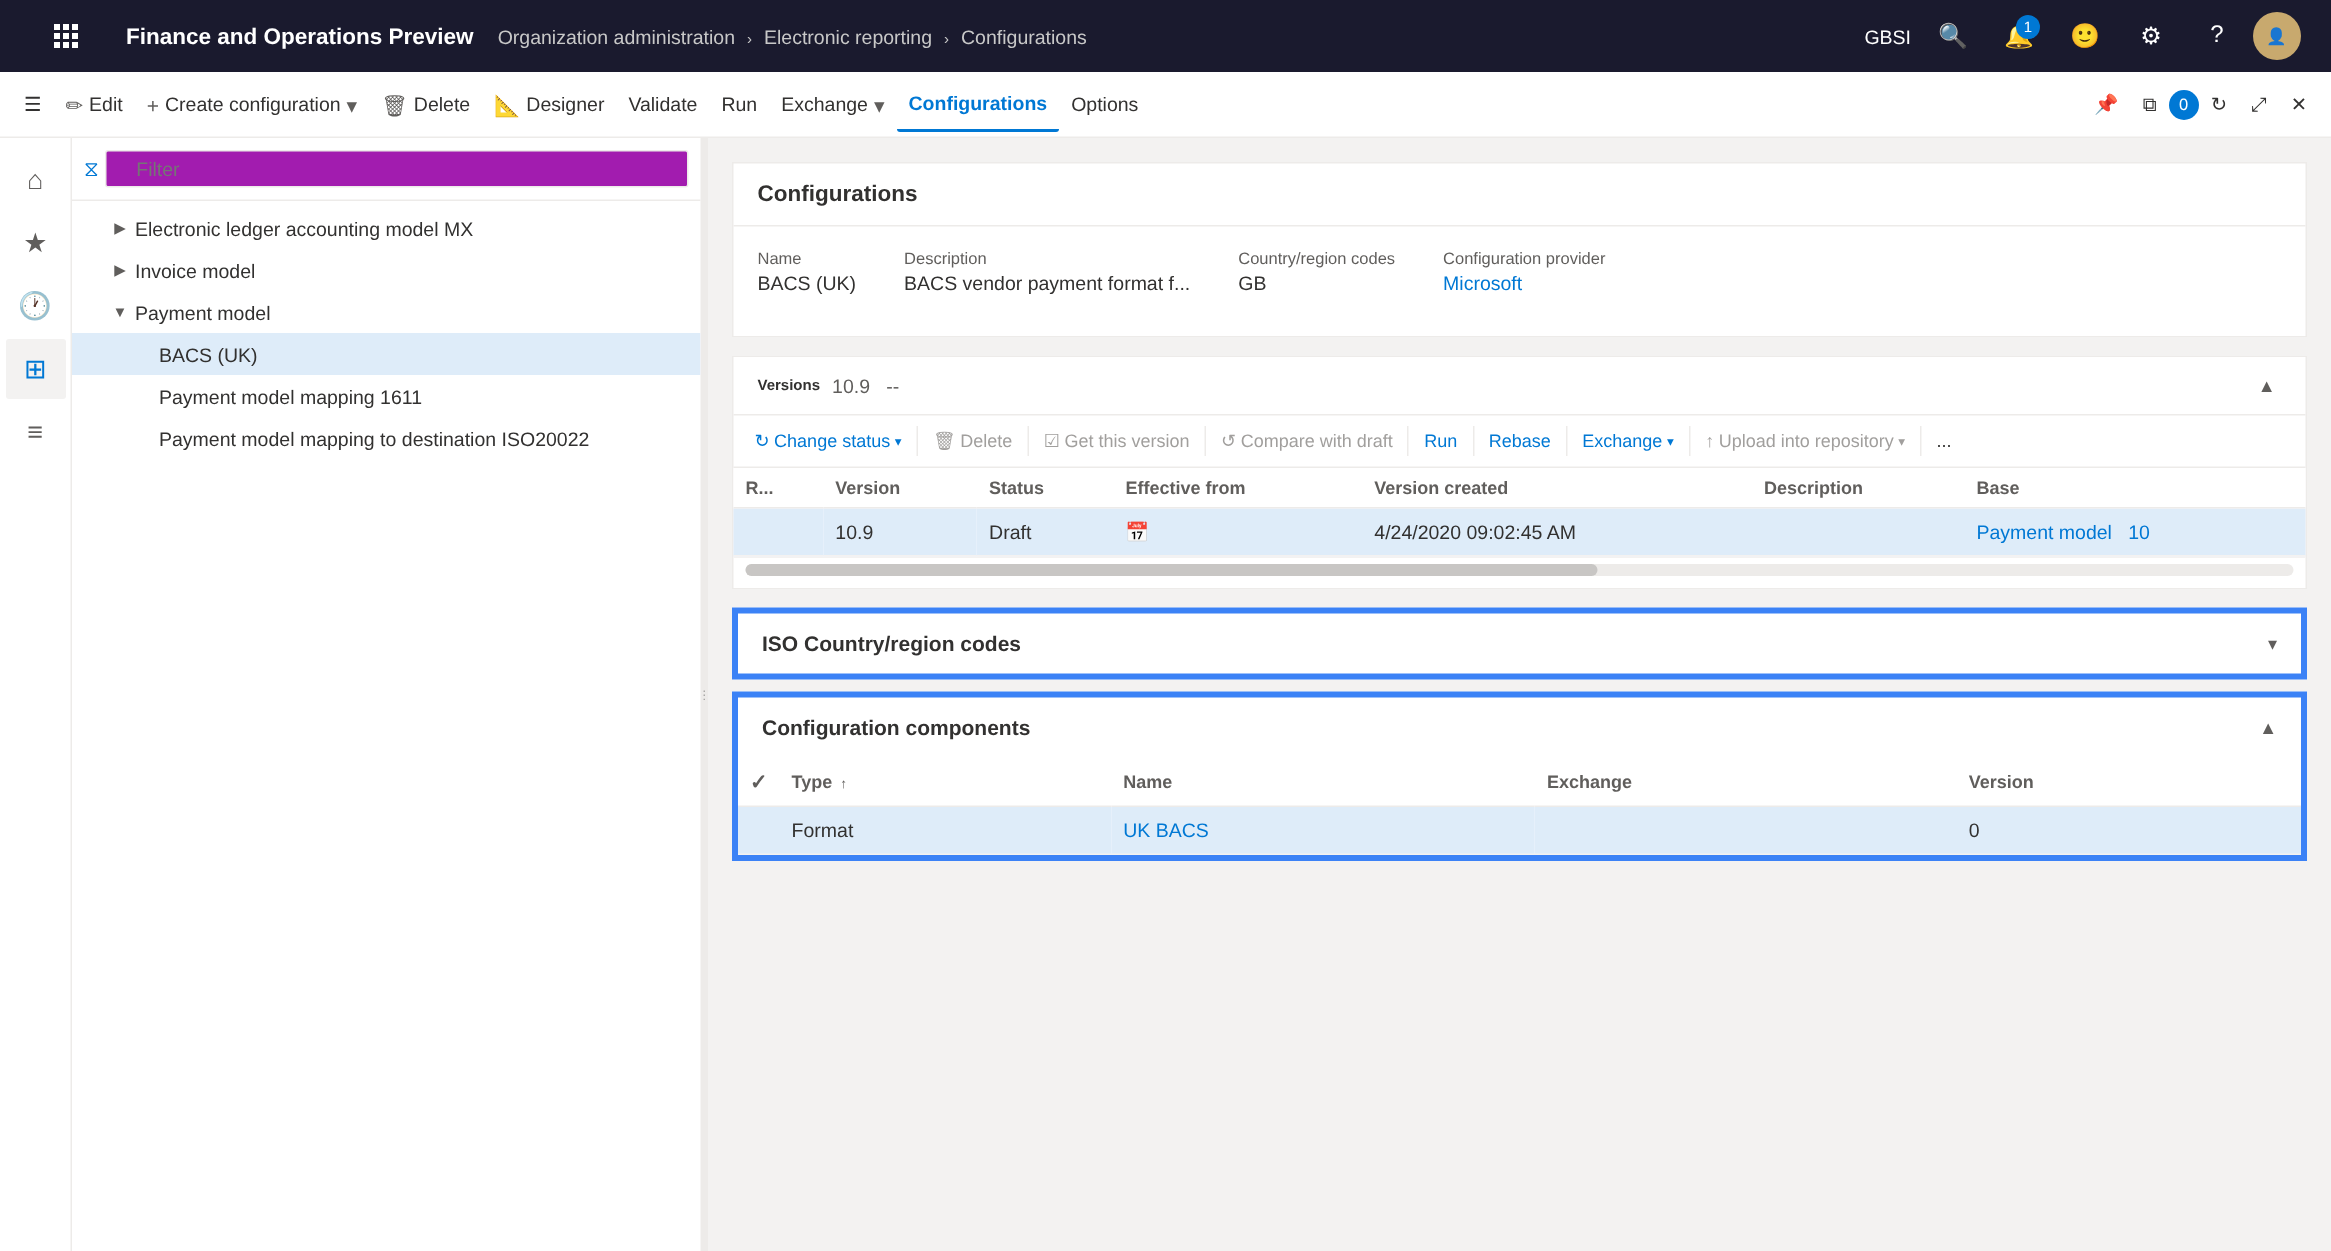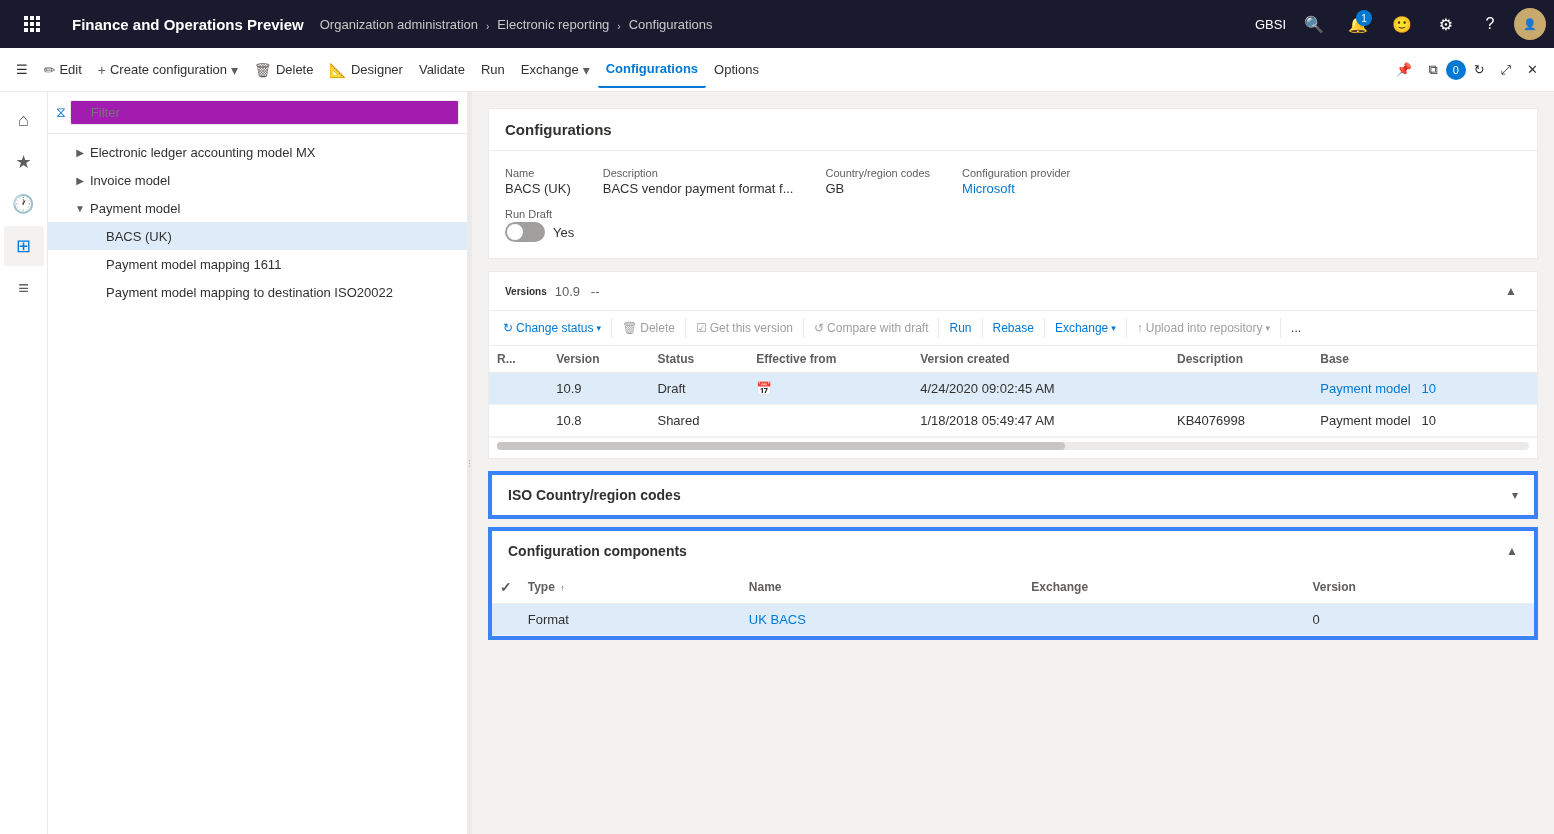--- a/index.html
+++ b/index.html
@@ -5,21 +5,21 @@
     * { box-sizing: border-box; margin: 0; padding: 0; }
     body { font-family: 'Segoe UI', Arial, sans-serif; font-size: 13px; background: #f3f2f1; color: #323130; overflow: hidden; }
 
     
     .top-nav {
       background: #1a1a2e;
       height: 48px;
       display: flex;
       align-items: center;
       color: white;
-      padding: 0 8px;
+      padding: 0 20px;
       flex-shrink: 0;
     }
     .top-nav-grid { display: flex; align-items: center; height: 100%; }
     .waffle-icon { width: 48px; height: 48px; display: flex; align-items: center; justify-content: center; cursor: pointer; color: white; font-size: 16px; }
     .app-title { color: white; font-size: 15px; font-weight: 600; padding: 0 16px; white-space: nowrap; }
     .breadcrumb { display: flex; align-items: flex-end; color: #c8c8c8; font-size: 13px; flex: 1; }
     .breadcrumb-sep { margin: 0 8px; font-size: 10px; }
     .nav-icons { display: flex; align-items: center; gap: 4px; margin-left: auto; }
     .nav-icon-btn { width: 40px; height: 40px; display: flex; align-items: center; justify-content: center; color: white; cursor: pointer; font-size: 16px; border-radius: 2px; position: relative; }
     .nav-badge { position: absolute; top: 6px; right: 6px; background: #0078d4; border-radius: 50%; width: 16px; height: 16px; font-size: 10px; display: flex; align-items: center; justify-content: center; }
@@ -286,31 +286,20 @@
               <span class="field-label">Description</span>
               <span class="field-value">BACS vendor payment format f...</span>
             </div>
             <div class="config-field">
               <span class="field-label">Country/region codes</span>
               <span class="field-value">GB</span>
             </div>
             <div class="config-field">
               <span class="field-label">Configuration provider</span>
               <a class="field-value field-link">Microsoft</a>
-            </div>
-          </div>
-          <div class="toggle-row">
-            <div class="config-field">
-              <span class="field-label">Run Draft</span>
-              <div class="toggle-row">
-                <div class="toggle">
-                  <div class="toggle-thumb"></div>
-                </div>
-                <span class="toggle-label">Yes</span>
-              </div>
             </div>
           </div>
         </div>
       </div>
 
       <div class="section-card">
         <div class="versions-header-row">
           <span class="versions-title">Versions</span>
           <span class="versions-counter">
             <span>10.9</span>
@@ -386,33 +375,20 @@
               <td>Draft</td>
               <td>
                 <span style="color:#605e5c;">📅</span>
               </td>
               <td>4/24/2020 09:02:45 AM</td>
               <td></td>
               <td>
                 <span class="cell-link">Payment model</span>
                 &nbsp;
                 <span class="cell-link">10</span>
-              </td>
-            </tr>
-            <tr>
-              <td></td>
-              <td>10.8</td>
-              <td>Shared</td>
-              <td></td>
-              <td>1/18/2018 05:49:47 AM</td>
-              <td>KB4076998</td>
-              <td>
-                <span>Payment model</span>
-                &nbsp;
-                <span>10</span>
               </td>
             </tr>
           </tbody>
         </table>
 
         <div style="padding:4px 8px 8px; border-top:1px solid #f3f2f1;">
           <div style="height:8px;background:#edebe9;border-radius:4px;">
             <div style="height:8px;width:55%;background:#c8c6c4;border-radius:4px;"></div>
           </div>
         </div>

